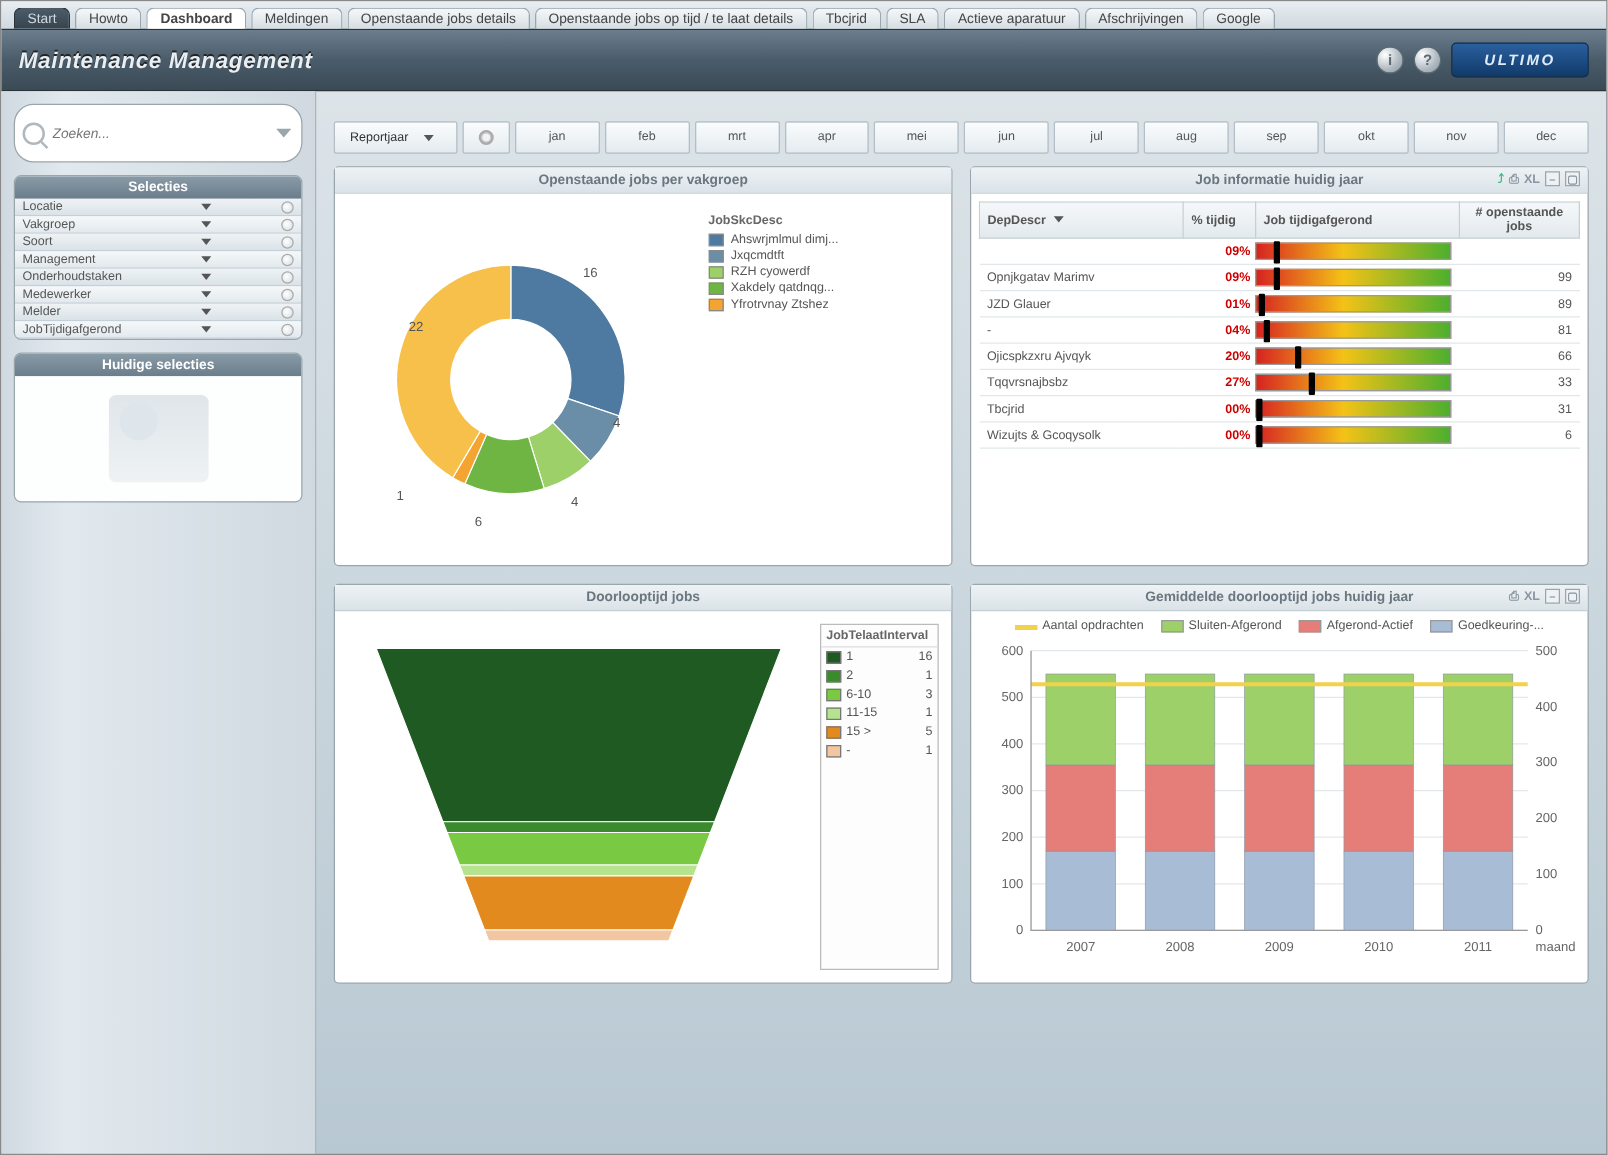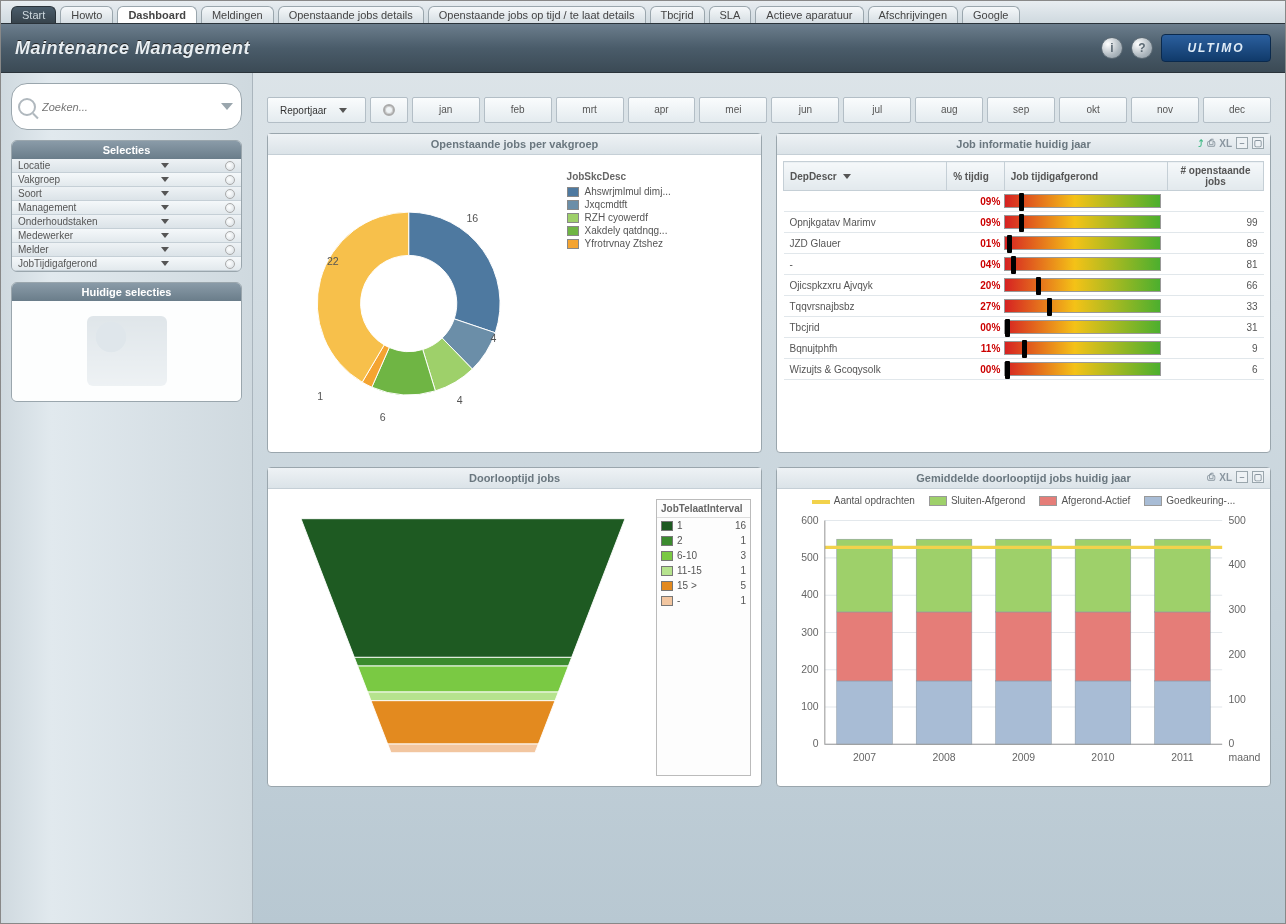--- a/index.html
+++ b/index.html
@@ -530,32 +530,20 @@
                     <td>Tbcjrid</td>
                     <td class="num-right" style="padding: 3px 4px; text-align: right; color: rgb(204, 0, 0); font-weight: bold;"><span class="pct-num">00%</span></td>
                     <td style="padding:3px 6px 3px 0">
                       <div class="pct-cell">
                         <div class="gradbar">
                           <span class="marker" style="left:0%"></span>
                         </div>
                       </div>
                     </td>
                     <td class="num-right">31</td>
-                  </tr>
-                  <tr>
-                    <td>Bqnujtphfh</td>
-                    <td class="num-right" style="padding: 3px 4px; text-align: right; color: rgb(204, 0, 0); font-weight: bold;"><span class="pct-num">11%</span></td>
-                    <td style="padding:3px 6px 3px 0">
-                      <div class="pct-cell">
-                        <div class="gradbar">
-                          <span class="marker" style="left:11%"></span>
-                        </div>
-                      </div>
-                    </td>
-                    <td class="num-right">9</td>
                   </tr>
                   <tr>
                     <td>Wizujts &amp; Gcoqysolk</td>
                     <td class="num-right" style="padding: 3px 4px; text-align: right; color: rgb(204, 0, 0); font-weight: bold;"><span class="pct-num">00%</span></td>
                     <td style="padding:3px 6px 3px 0">
                       <div class="pct-cell">
                         <div class="gradbar">
                           <span class="marker" style="left:0%"></span>
                         </div>
                       </div>

